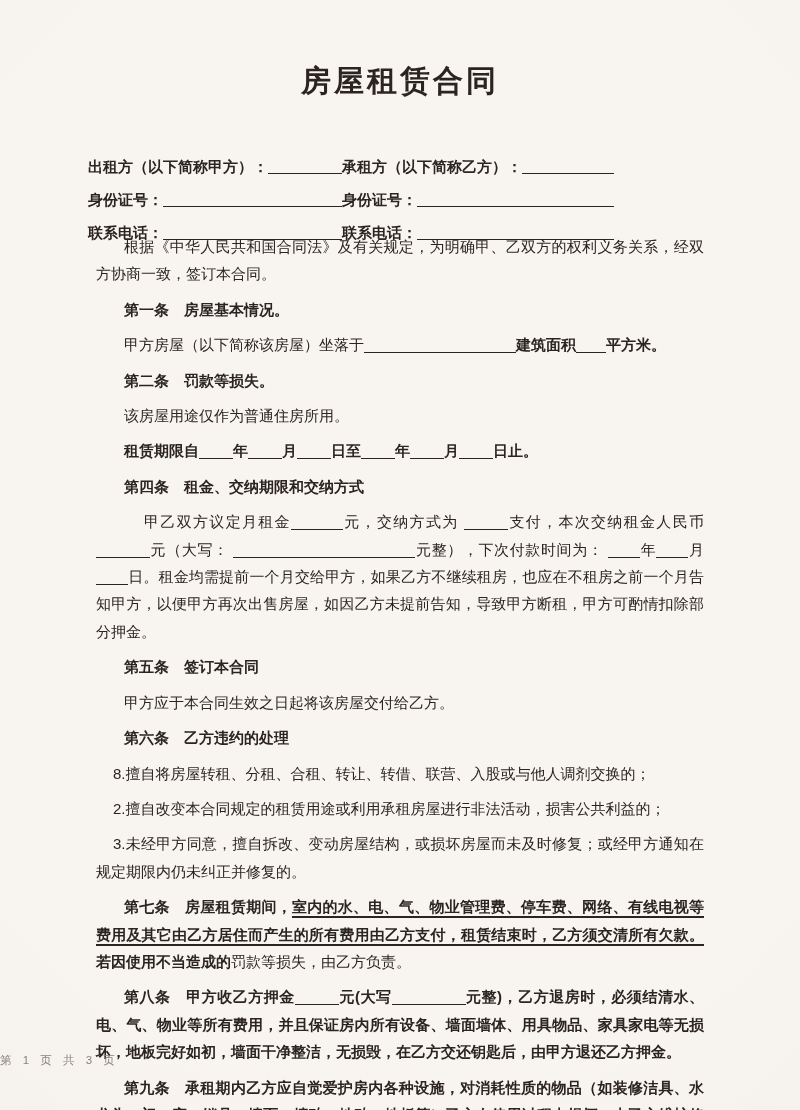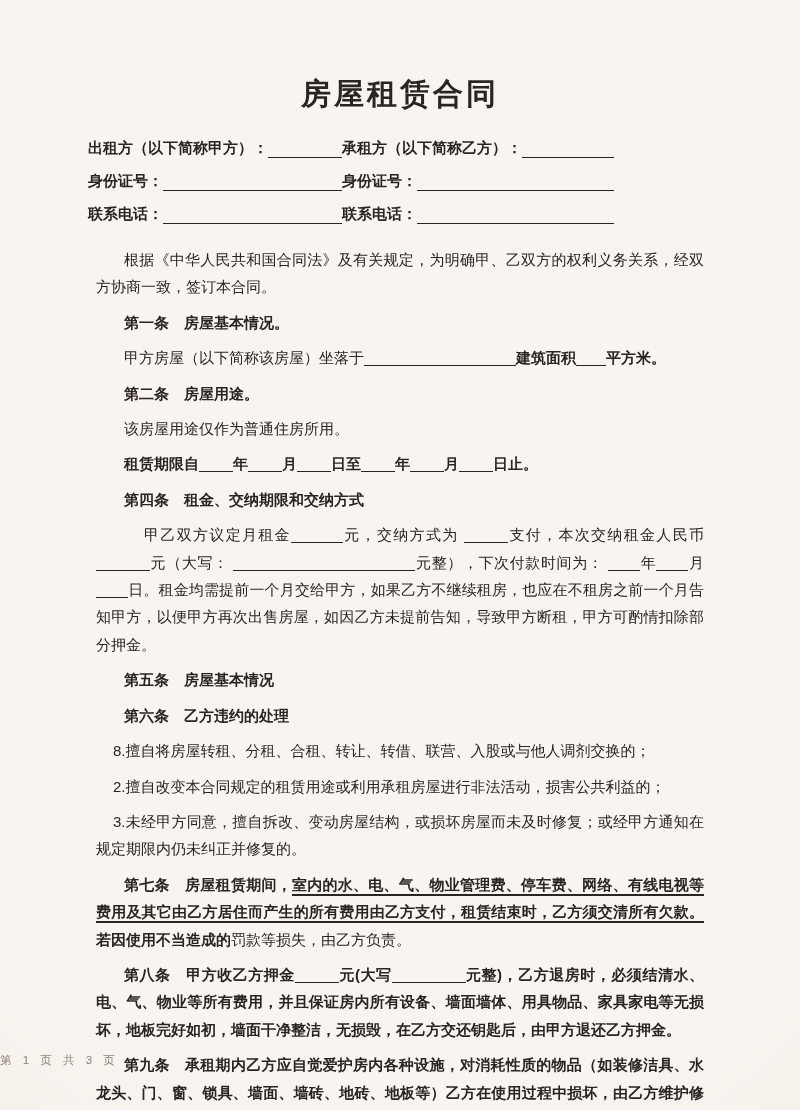--- a/index.html
+++ b/index.html
@@ -13,31 +13,31 @@
     position:relative;
     width:800px;height:1110px;
     margin:0 auto;
     background:radial-gradient(ellipse 120% 100% at 50% 45%, #f8f4ef 55%, #f3efe9 80%, #eae5de 100%);
     color:var(--ink);
     font-family:"Liberation Sans","DejaVu Sans",sans-serif;
     overflow:hidden;
   }
   .content{padding:0 88px;}
   .title{
-    margin:18px;
+    margin:5px;
     padding-top:56px;
     text-align:center;
     font-size:30px;
     font-weight:700;
     letter-spacing:3px;
   }
   
   .hblock{margin-top:24px;font-size:15px;font-weight:700;}
   .hrow{display:flex;height:33px;align-items:baseline;}
-  .hcell{display:flex;align-items:flex-end;}
+  .hcell{display:flex;align-items:flex-start;margin-top:32px;}
   .hcell.c1{width:254px;}
   .hcell.c2{width:272px;}
   .blank{
     display:inline-block;
     height:15px;
     border-bottom:1.5px solid var(--ink);
     vertical-align:-3px;
   }
   .blank.fill{flex:1 1 auto;}
   
@@ -101,26 +101,27 @@
           <span class="hcell c2">
             <span>联系电话：</span>
             <span class="blank fill"></span>
           </span>
         </div>
       </div>
     <div class="bodyblock" id="paragraphs">
         <p class="para ind-n"><span class="">根据《中华人民共和国合同法》及有关规定，为明确甲、乙双方的权利义务关系，经双方协商一致，签订本合同。</span></p>
         <p class="para ind-n"><span class="b ">第一条　房屋基本情况。</span></p>
         <p class="para ind-n"><span class="">甲方房屋（以下简称该房屋）坐落于</span><span class="blank" style="width: 152px;"></span><span class="b ">建筑面积</span><span class="blank b" style="width: 30px;"></span><span class="b ">平方米。</span></p>
-        <p class="para ind-n"><span class="b ">第二条　房屋用途。</span></p>
+        <p class="para ind-n"><span class="b ">第二条　罚款等损失。</span></p>
         <p class="para ind-n"><span class="">该房屋用途仅作为普通住房所用。</span></p>
         <p class="para ind-n"><span class="b ">租赁期限自</span><span class="blank b" style="width: 34px;"></span><span class="b ">年</span><span class="blank b" style="width: 34px;"></span><span class="b ">月</span><span class="blank b" style="width: 34px;"></span><span class="b ">日至</span><span class="blank b" style="width: 34px;"></span><span class="b ">年</span><span class="blank b" style="width: 34px;"></span><span class="b ">月</span><span class="blank b" style="width: 34px;"></span><span class="b ">日止。</span></p>
         <p class="para ind-n"><span class="b ">第四条　租金、交纳期限和交纳方式</span></p>
         <p class="para ind-l"><span class="">甲乙双方议定月租金</span><span class="blank" style="width: 52px;"></span><span class="">元，交纳方式为 </span><span class="blank" style="width: 44px;"></span><span class="">支付，本次交纳租金人民币</span><span class="blank" style="width: 54px;"></span><span class="">元（大写： </span><span class="blank" style="width: 182px;"></span><span class="">元整），下次付款时间为： </span><span class="blank" style="width: 32px;"></span><span class="">年</span><span class="blank" style="width: 32px;"></span><span class="">月</span><span class="blank" style="width: 32px;"></span><span class="">日。租金均需提前一个月交给甲方，如果乙方不继续租房，也应在不租房之前一个月告知甲方，以便甲方再次出售房屋，如因乙方未提前告知，导致甲方断租，甲方可酌情扣除部分押金。</span></p>
-        <p class="para ind-n"><span class="b ">第五条　房屋基本情况</span></p>
+        <p class="para ind-n"><span class="b ">第五条　签订本合同</span></p>
+        <p class="para ind-n"><span class="">甲方应于本合同生效之日起将该房屋交付给乙方。</span></p>
         <p class="para ind-n"><span class="b ">第六条　乙方违约的处理</span></p>
         <p class="para ind-i"><span class="">8.擅自将房屋转租、分租、合租、转让、转借、联营、入股或与他人调剂交换的；</span></p>
         <p class="para ind-i"><span class="">2.擅自改变本合同规定的租赁用途或利用承租房屋进行非法活动，损害公共利益的；</span></p>
         <p class="para ind-i"><span class="">3.未经甲方同意，擅自拆改、变动房屋结构，或损坏房屋而未及时修复；或经甲方通知在规定期限内仍未纠正并修复的。</span></p>
         <p class="para ind-n"><span class="b ">第七条　房屋租赁期间，</span><span class="b u">室内的水、电、气、物业管理费、停车费、网络、有线电视等费用及其它由乙方居住而产生的所有费用由乙方支付，租赁结束时，乙方须交清所有欠款。</span><span class="b ">若因使用不当造成的</span><span class="">罚款等损失，由乙方负责。</span></p>
         <p class="para ind-n"><span class="b ">第八条　甲方收乙方押金</span><span class="blank b" style="width: 44px;"></span><span class="b ">元(大写</span><span class="blank b" style="width: 74px;"></span><span class="b ">元整)，乙方退房时，必须结清水、电、气、物业等所有费用，并且保证房内所有设备、墙面墙体、用具物品、家具家电等无损坏，地板完好如初，墙面干净整洁，无损毁，在乙方交还钥匙后，由甲方退还乙方押金。</span></p>
         <p class="para ind-n"><span class="b ">第九条　承租期内乙方应自觉爱护房内各种设施，对消耗性质的物品（如装修洁具、水龙头、门、窗、锁具、墙面、墙砖、地砖、地板等）乙方在使用过程中损坏，由乙方维护修理，合同到期保持物品</span></p>
       </div>
   </div>
   <div class="footer">第 1 页 共 3 页</div>

